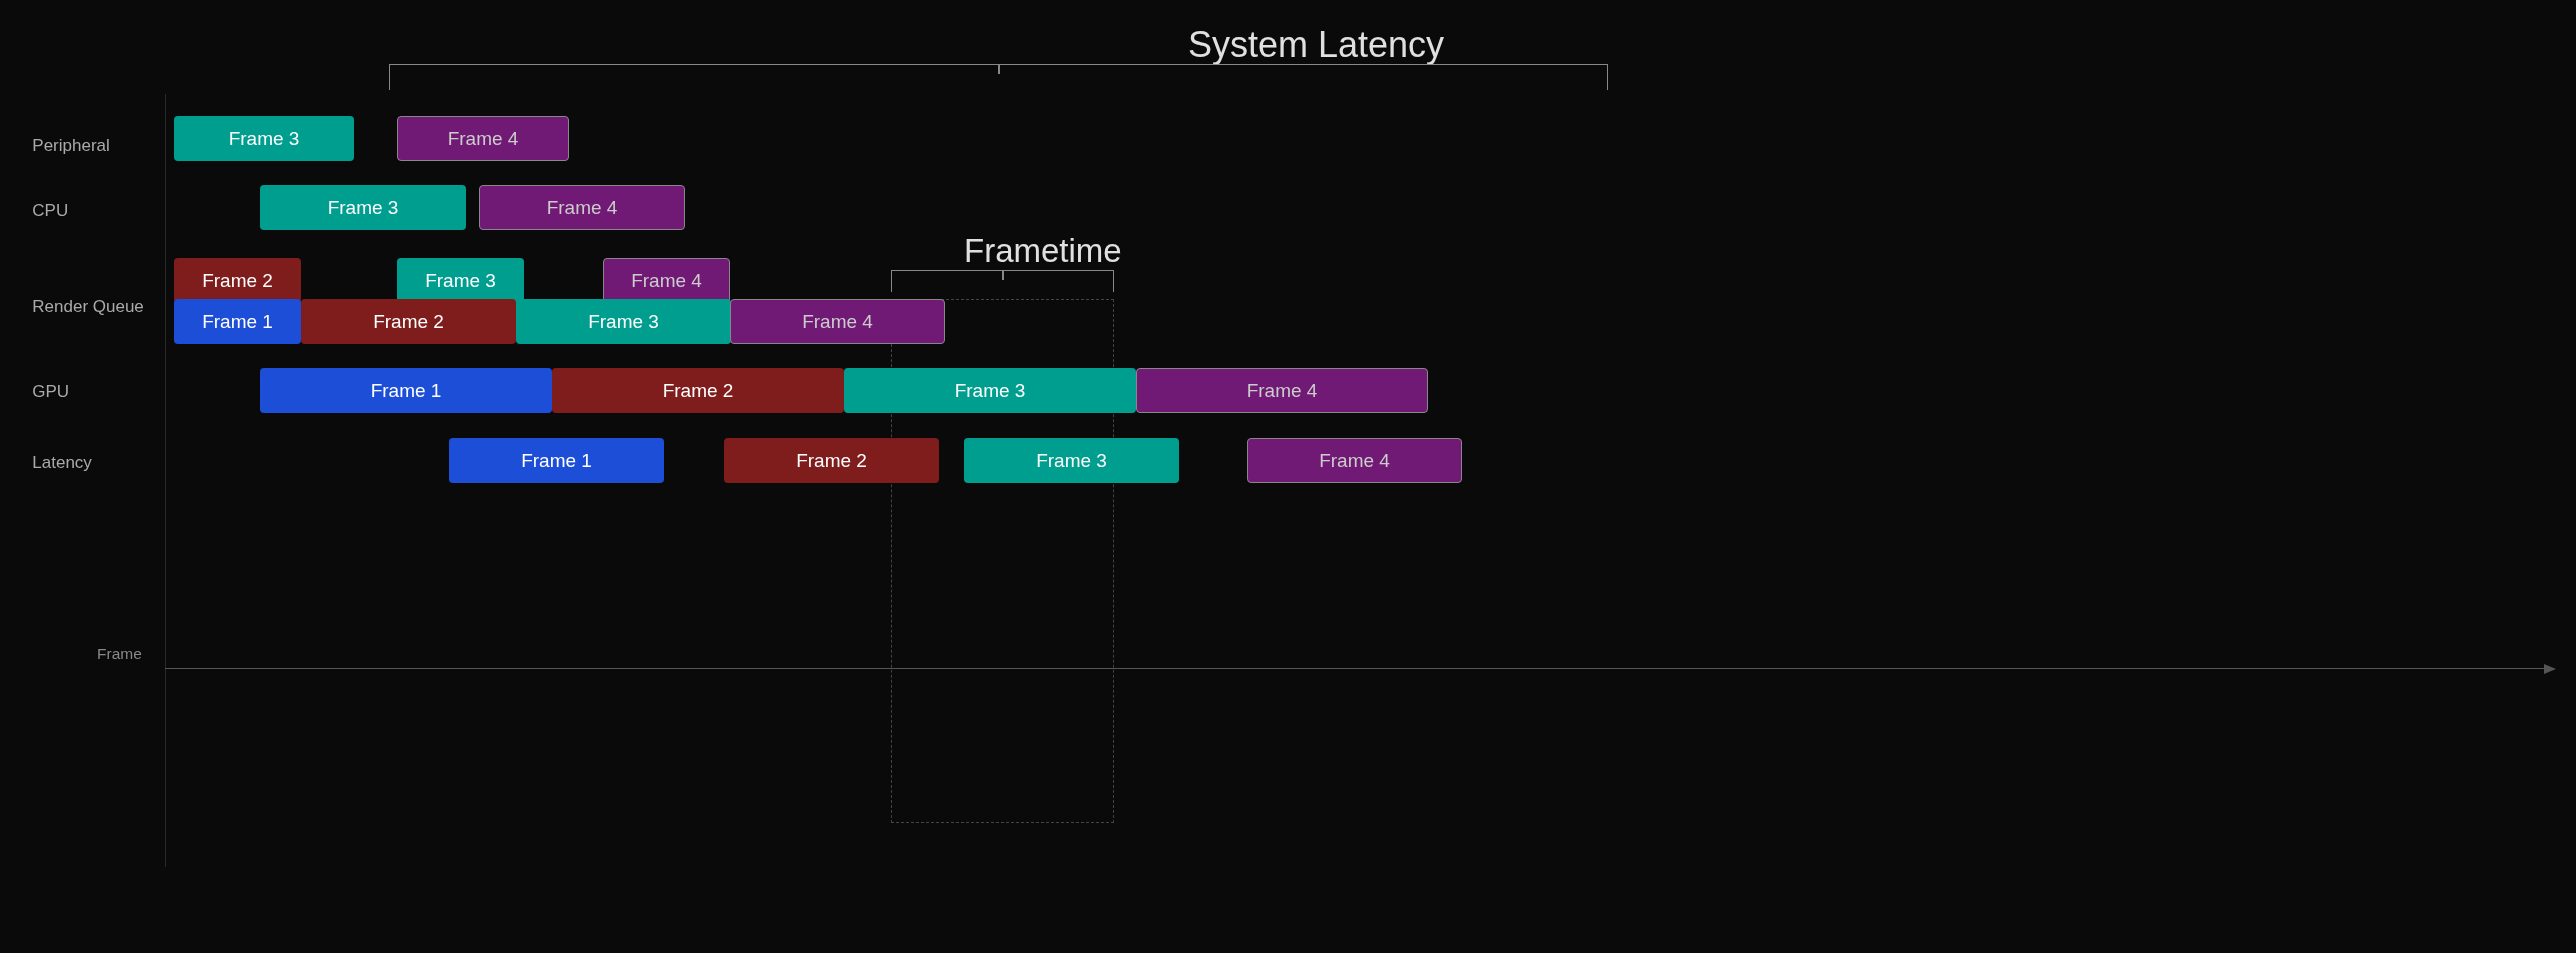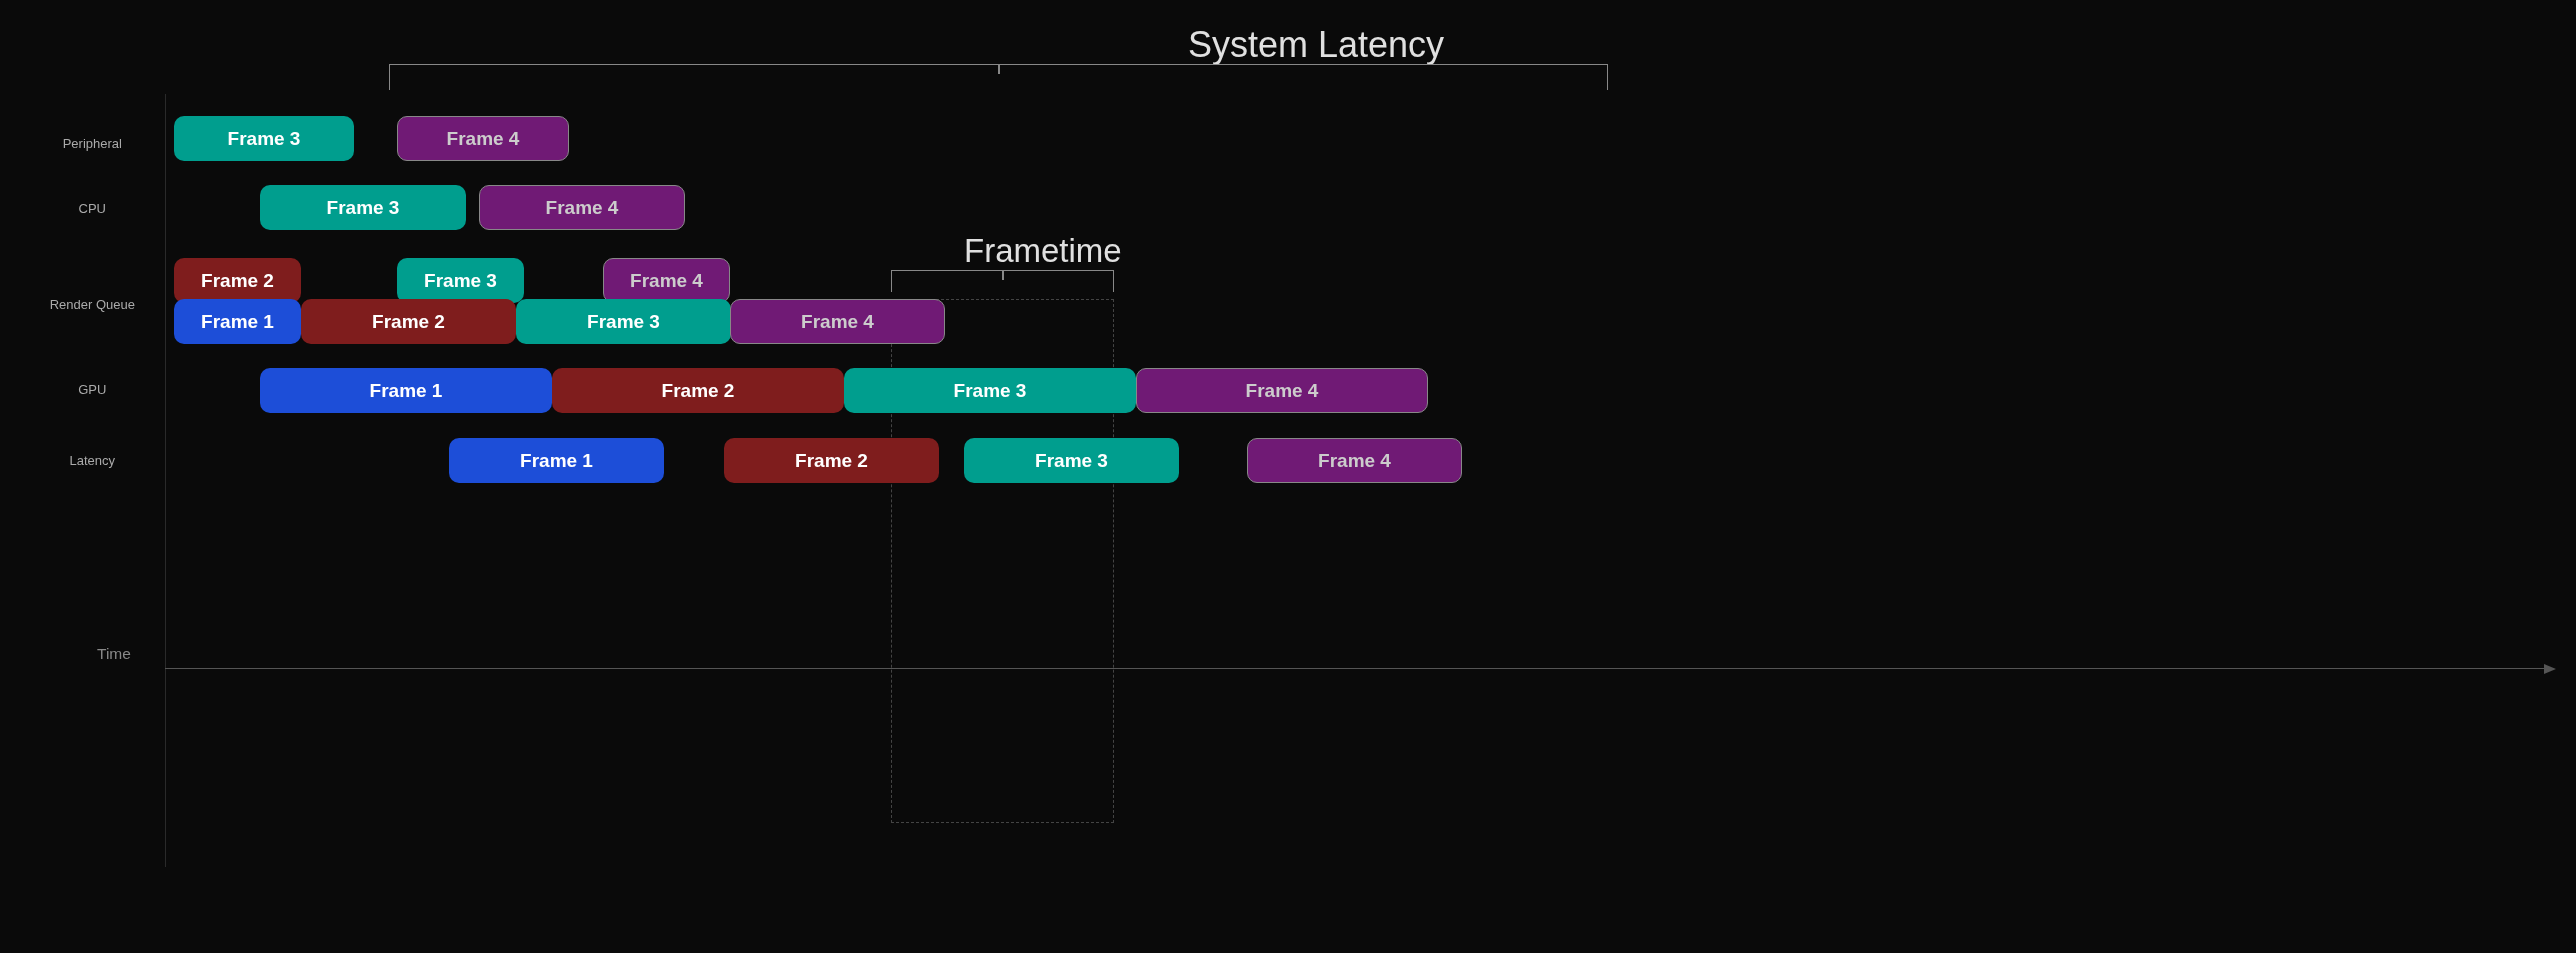--- a/index.html
+++ b/index.html
@@ -77,38 +77,38 @@
       top: 270px;
       left: calc(863px + 112px - 0.9px);
       width: 1.7px;
       height: 10.3px;
       background: #888;
     }
 
     
     .row-label {
       position: absolute;
-      font-size: 13px;
+      font-size: 17px;
       color: #aaa;
-      text-align: center;
+      text-align: left;
       width: 120px;
       left: 4.3px;
     }
 
     
     .bar {
       position: absolute;
       height: 45px;
       display: flex;
       align-items: center;
       justify-content: center;
       font-size: 19px;
-      font-weight: 700;
+      font-weight: 400;
       color: #fff;
-      border-radius: 10px;
+      border-radius: 4px;
     }
 
     
     .color-teal    { background: #009e8e; }
     .color-gray    { background: #701a75; border: 1.7px solid #888; color: #ccc; }
     .color-purple  { background: #7f1d1d; }
     .color-green   { background: #1d4ed8; }
 
     
     .vline {
@@ -205,16 +205,16 @@
 
   <div class="row-label" style="top: 453px;">Latency</div>
 
   <div class="bar color-green" style="left: 421px; top: 438px; width: 215px;">Frame 1</div>
   <div class="bar color-purple" style="left: 696px; top: 438px; width: 215px;">Frame 2</div>
   <div class="bar color-teal" style="left: 936px; top: 438px; width: 215px;">Frame 3</div>
   <div class="bar color-gray" style="left: 1219px; top: 438px; width: 215px;">Frame 4</div>
 
   <div class="time-axis"></div>
   <div class="time-arrow"></div>
-  <div class="time-label">Time</div>
+  <div class="time-label">Frame</div>
 
 </div>
 
 
 </body></html>

